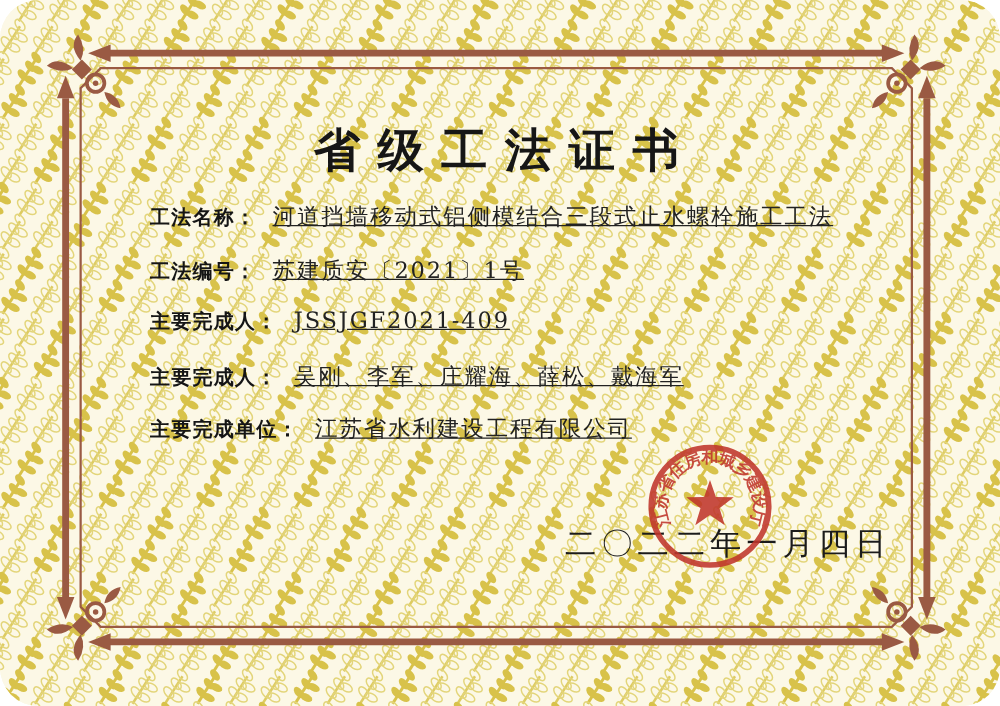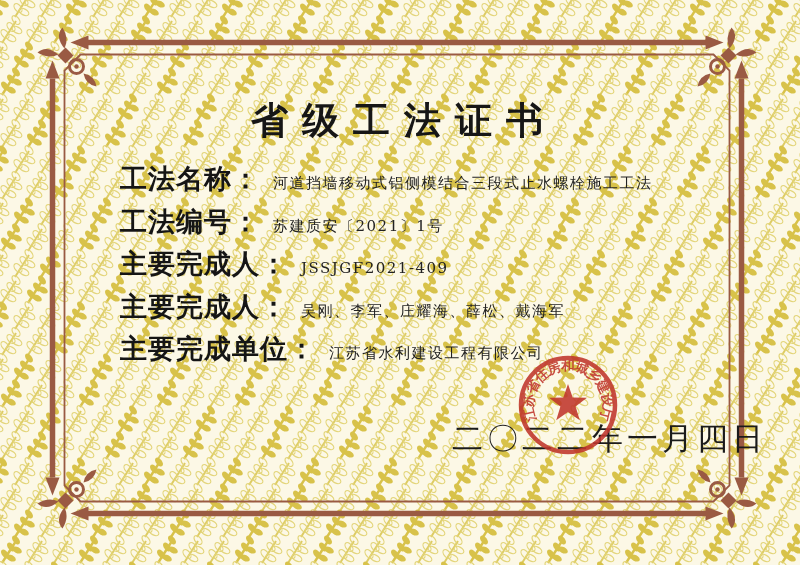--- a/index.html
+++ b/index.html
@@ -2,48 +2,50 @@
 <html><head>
 <meta charset="utf-8">
 <style>
   html,body{margin:0;padding:0;}
   .page{
     position:relative;
     width:800px;height:565px;
     background:#fcf8e6;
     overflow:hidden;
     font-family:"Liberation Serif","DejaVu Serif",serif;
+    border-radius:31px;
   }
   svg.bg{position:absolute;left:0;top:0;z-index:0;}
   .content{position:absolute;left:0;top:0;width:800px;height:565px;z-index:1;}
   .title{
     position:absolute;left:50px;top:96px;width:694px;
     margin:0;text-align:center;
     font-size:37px;font-weight:800;color:#161616;
     letter-spacing:14px;text-indent:14px;
     font-family:"Liberation Serif","DejaVu Serif",serif;
   }
   .rows{
     position:absolute;left:120px;top:161px;width:580px;
     display:flex;flex-direction:column;
   }
   .row{
     display:flex;align-items:baseline;gap:13px;
     height:42.6px;white-space:nowrap;
   }
   .lbl{
-    font-size:27px;font-weight:700;color:#151515;letter-spacing:1px;
+    font-size:16px;font-weight:700;color:#151515;letter-spacing:1px;
   }
   .val{
-    font-size:15px;font-weight:500;color:#222;letter-spacing:1.5px;
+    font-size:18px;font-weight:500;color:#222;letter-spacing:1.5px;
     font-family:"DejaVu Serif","Liberation Serif",serif;
+    text-decoration:underline;
   }
   .date{
     position:absolute;left:452px;top:418px;
-    font-size:31px;color:#1b1b1b;letter-spacing:4px;white-space:nowrap;
+    font-size:25px;color:#1b1b1b;letter-spacing:4px;white-space:nowrap;
   }
   svg.seal{position:absolute;left:505px;top:342px;z-index:2;opacity:.88;}
   .seal-text{
     font-family:"Liberation Serif","DejaVu Serif",serif;
     font-size:13.5px;font-weight:700;
   }
 </style>
 </head>
 <body>
 

